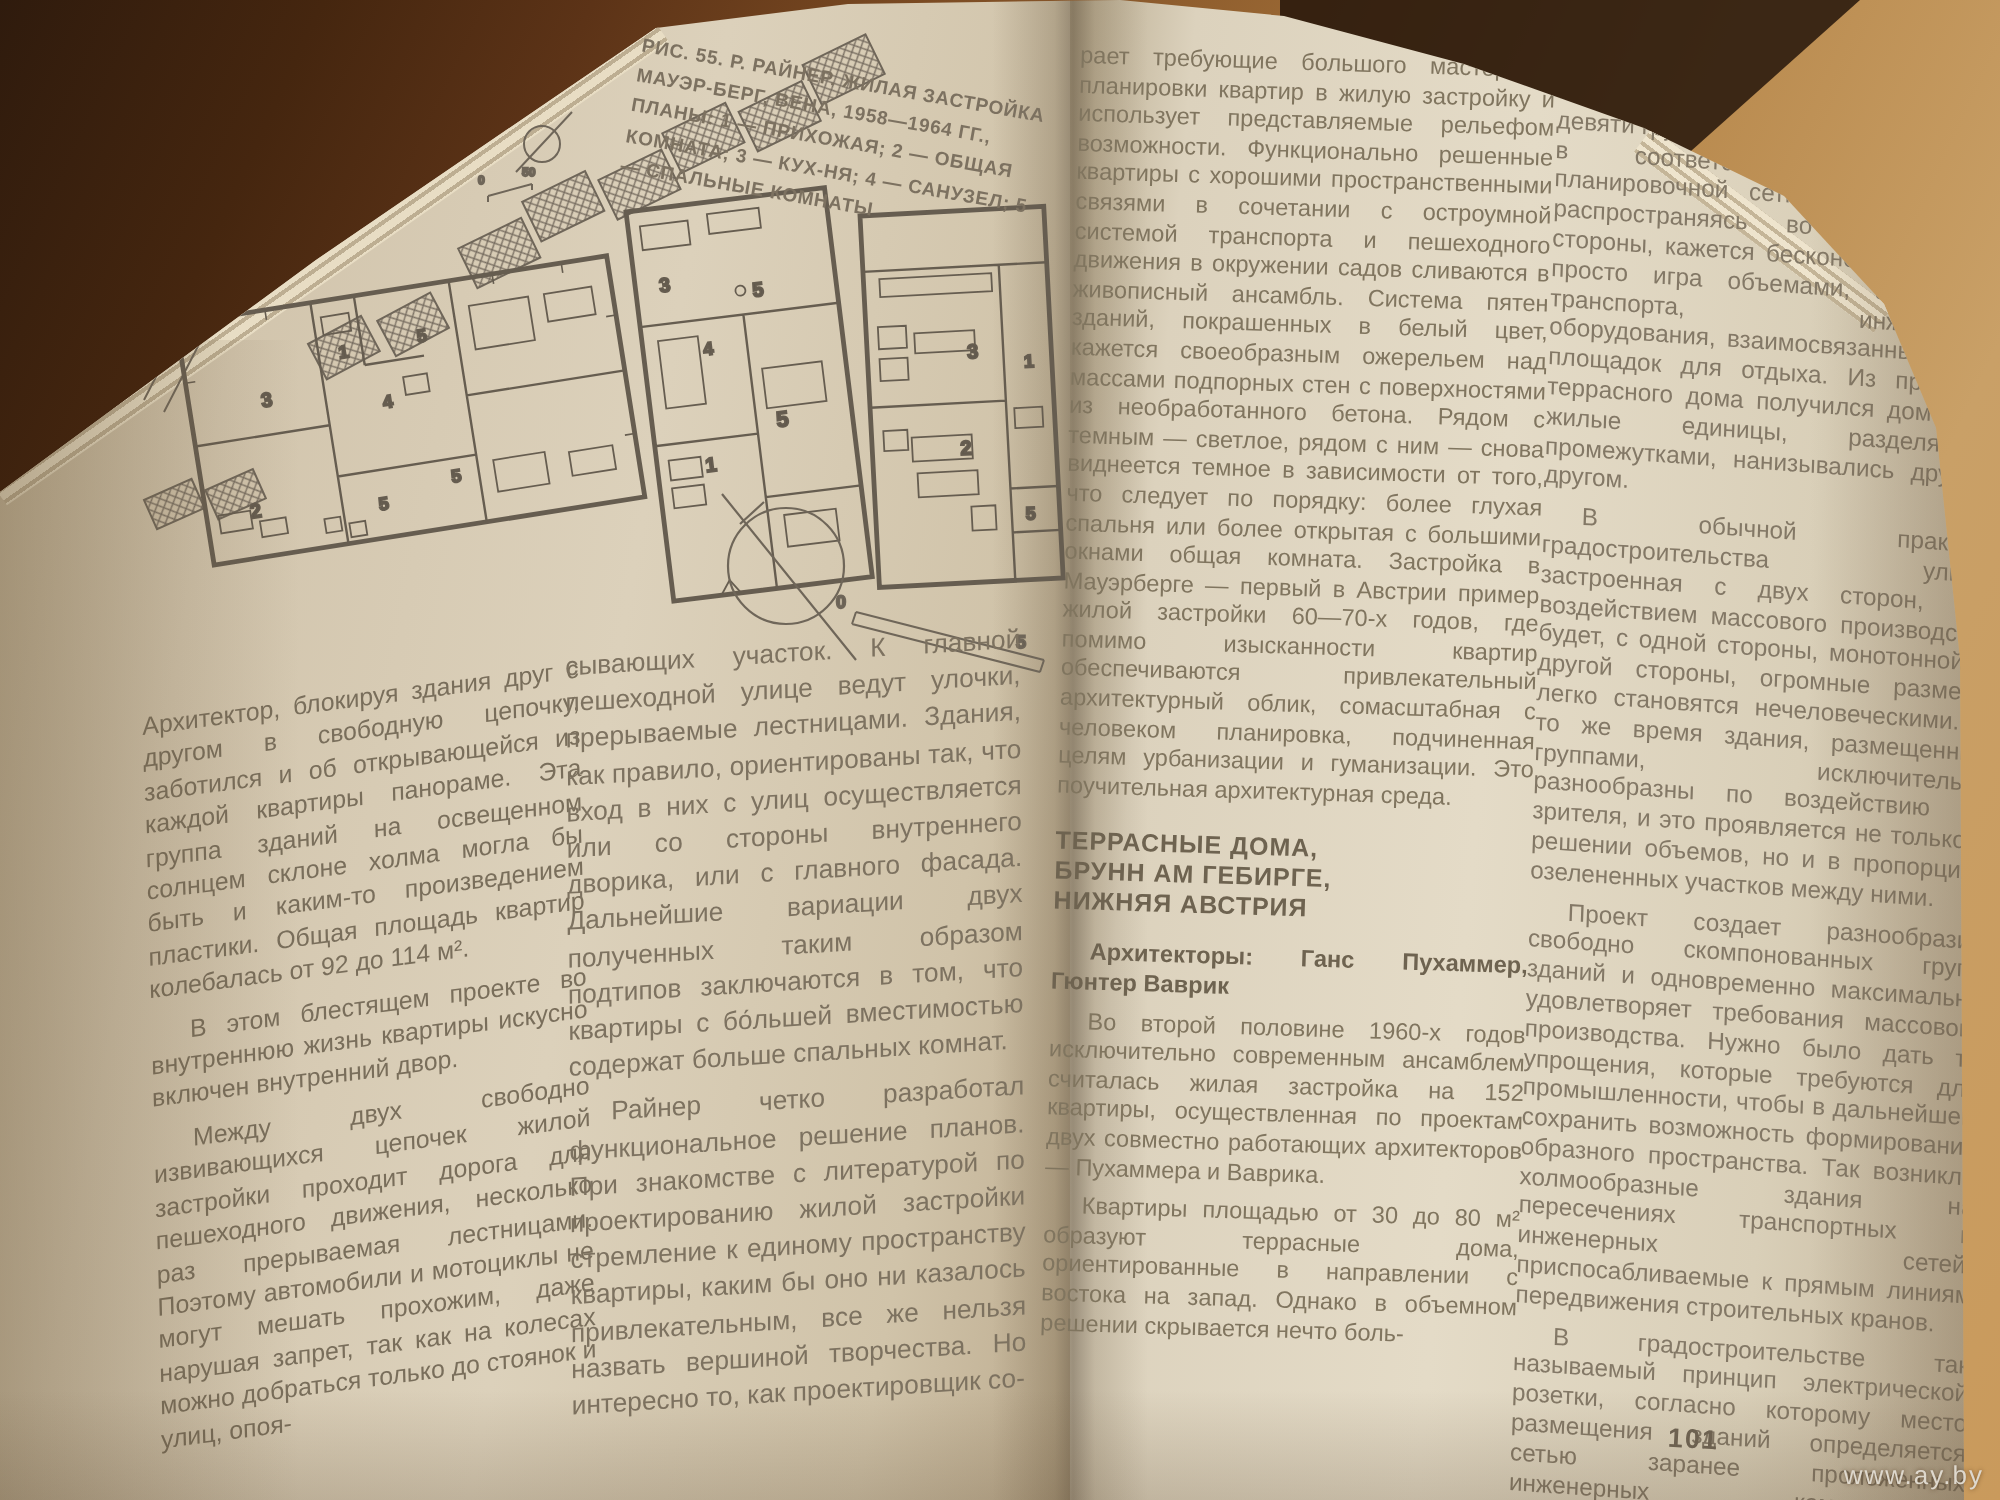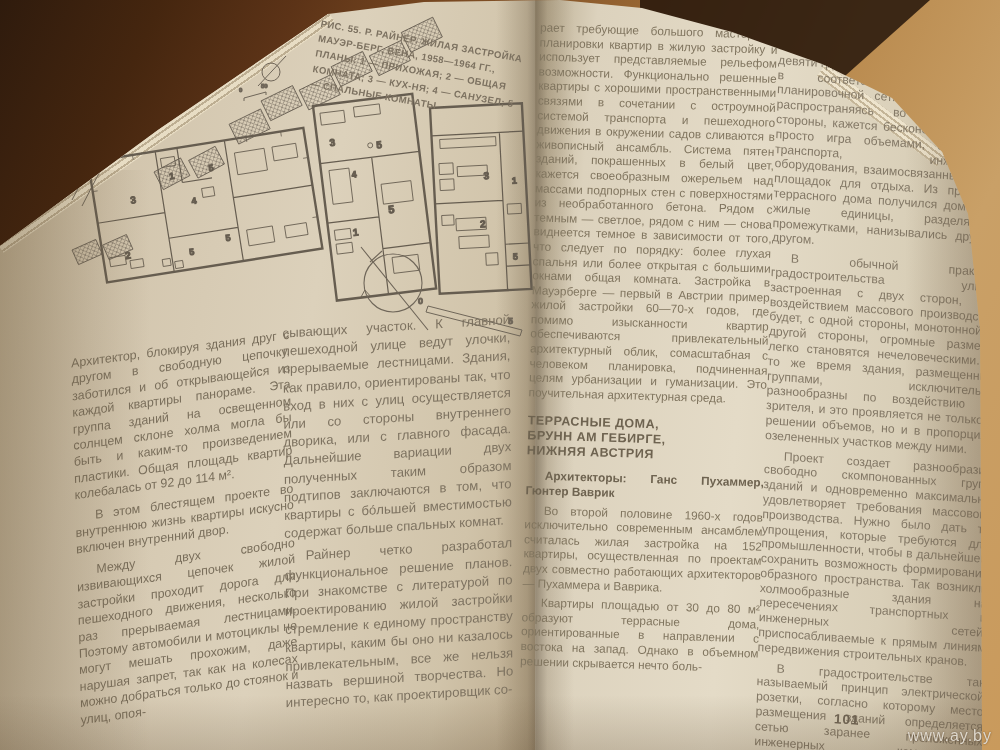--- a/index.html
+++ b/index.html
@@ -39,21 +39,21 @@
     transform:rotate(-7.5deg) skewX(-6deg);color:#796e5b;}
   .col2{left:284px;top:318px;width:228px;font-size:13.2px;line-height:18.2px;
     transform:rotate(-3.5deg) skewX(-3deg);color:#7d7260;}
   .col3{left:530px;top:24px;width:238px;font-size:11.8px;line-height:14.6px;transform:rotate(1.8deg);}
   .col4{left:766px;top:46px;width:228px;font-size:12.2px;line-height:14.8px;transform:rotate(4deg) skewX(2deg);color:#837866;}
   .sec-head{font-weight:bold;color:#6e6350;font-size:12.5px;line-height:15px;
     white-space:pre-line;margin:14px 0 10px 0;letter-spacing:.5px;}
   .architects{font-weight:bold;color:#6e6350;margin:0 0 12px 0;text-indent:0;}
   .pageno{position:absolute;left:834px;top:712px;font-size:13.5px;font-weight:bold;
     color:#6f6454;transform:rotate(3deg);letter-spacing:1px;}
-  .watermark{position:absolute;right:8px;bottom:5px;font-size:16px;letter-spacing:1px;
+  .watermark{position:absolute;right:8px;bottom:5px;font-size:13px;letter-spacing:1px;
     color:#ded8cd;text-shadow:0 0 2px rgba(70,45,20,.65);}
   svg text{font-family:"Liberation Sans",sans-serif;fill:#5f574c;font-weight:bold;}
 </style>
 </head>
 <body>
 
 <div class="photo">
   <div class="shadow-wedge"></div>
 
   <div class="book">

